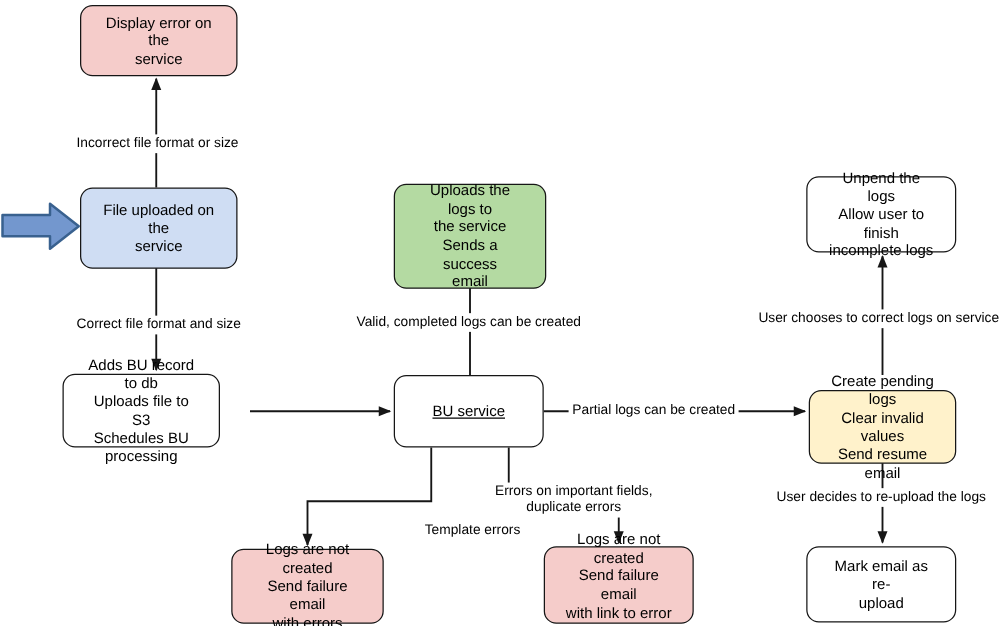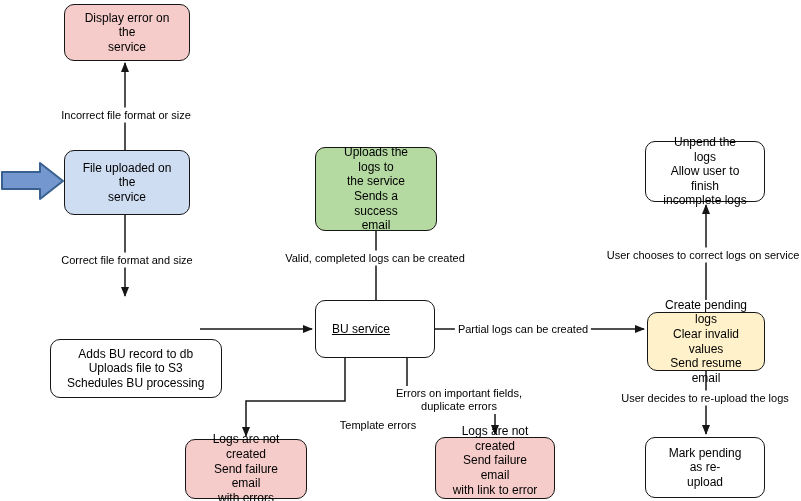--- a/index.html
+++ b/index.html
@@ -12,21 +12,21 @@
     overflow: hidden;
   }
   svg.edge-layer { position: absolute; left: 0; top: 0; }
   .node {
     position: absolute;
     box-sizing: border-box;
     border: 1.6px solid #161616;
     border-radius: 10px;
     display: flex;
     align-items: center;
-    justify-content: flex-start;
+    justify-content: center;
     text-align: center;
     font-size: 12px;
     line-height: 1.22;
     color: #000000;
     padding: 2px 16px;
   }
   .node-label { white-space: pre-line; }
   .edge-label {
     position: absolute;
     transform: translate(-50%, -50%);
@@ -64,21 +64,21 @@
   </svg>
   <div id="nodes-layer">
       <div class="node" style="left: 64px; top: 4px; width: 126px; height: 57px; background: rgb(245, 204, 202); border-color: rgb(22, 22, 22);">
         <span class="node-label">Display error on the
 service</span>
       </div>
       <div class="node" style="left: 64px; top: 150px; width: 126px; height: 65px; background: rgb(207, 221, 243); border-color: rgb(22, 22, 22);">
         <span class="node-label">File uploaded on the
 service</span>
       </div>
-      <div class="node" style="left: 50px; top: 299px; width: 172px; height: 59px; background: rgb(255, 255, 255); border-color: rgb(22, 22, 22); margin-top: 40px;">
+      <div class="node" style="left: 50px; top: 299px; width: 126px; height: 59px; background: rgb(255, 255, 255); border-color: rgb(22, 22, 22);">
         <span class="node-label">Adds BU record to db
 Uploads file to S3
 Schedules BU processing</span>
       </div>
       <div class="node" style="left: 315px; top: 300px; width: 120px; height: 58px; background: rgb(255, 255, 255); border-color: rgb(22, 22, 22); text-decoration: underline;">
         <span class="node-label">BU service</span>
       </div>
       <div class="node" style="left: 315px; top: 147px; width: 122px; height: 84px; background: rgb(180, 218, 162); border-color: rgb(22, 22, 22);">
         <span class="node-label">Uploads the logs to
 the service
@@ -89,21 +89,21 @@
         <span class="node-label">Unpend the logs
 Allow user to finish
 incomplete logs</span>
       </div>
       <div class="node" style="left: 647px; top: 300px; width: 118px; height: 59px; background: rgb(255, 242, 203); border-color: rgb(22, 22, 22); margin-top: 12px;">
         <span class="node-label">Create pending logs
 Clear invalid values
 Send resume email</span>
       </div>
       <div class="node" style="left: 645px; top: 437px; width: 120px; height: 61px; background: rgb(255, 255, 255); border-color: rgb(22, 22, 22);">
-        <span class="node-label">Mark pending as re-
+        <span class="node-label">Mark email as re-
 upload</span>
       </div>
       <div class="node" style="left: 185px; top: 439px; width: 122px; height: 60px; background: rgb(245, 204, 202); border-color: rgb(22, 22, 22);">
         <span class="node-label">Logs are not created
 Send failure email
 with errors</span>
       </div>
       <div class="node" style="left: 435px; top: 437px; width: 120px; height: 62px; background: rgb(245, 204, 202); border-color: rgb(22, 22, 22);">
         <span class="node-label">Logs are not created
 Send failure email

